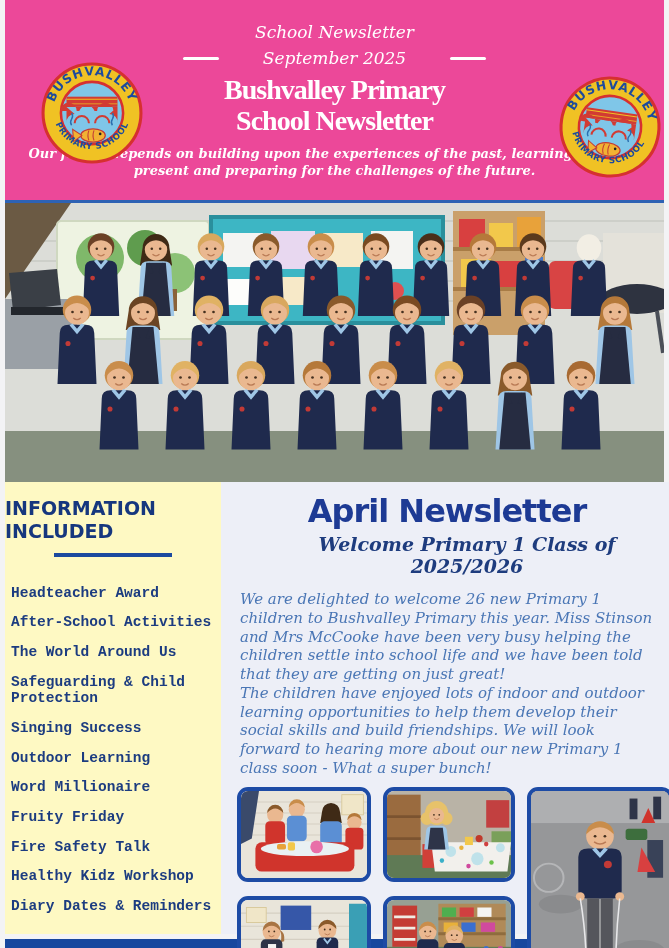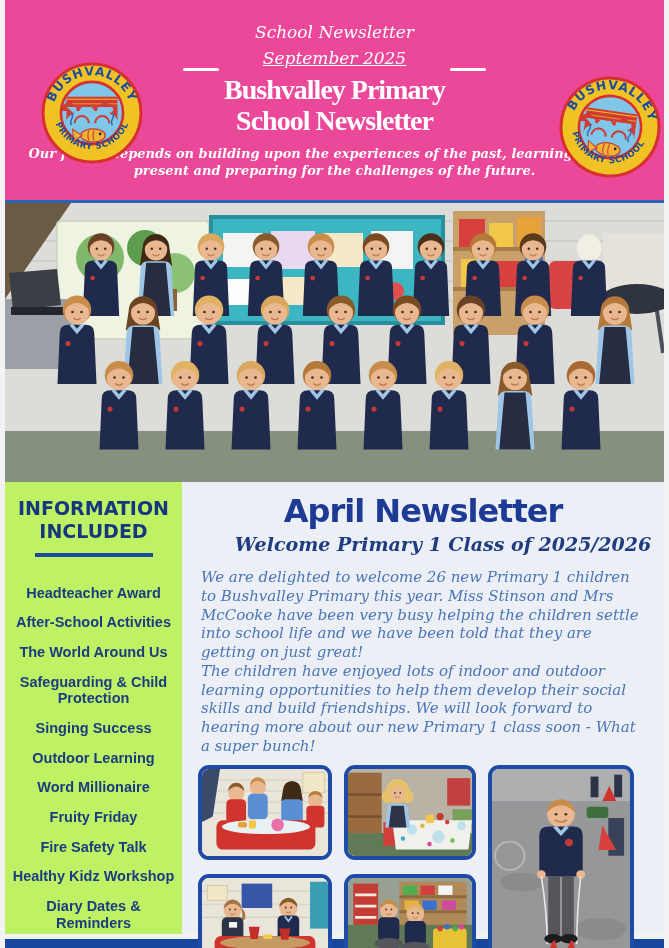--- a/index.html
+++ b/index.html
@@ -3,38 +3,38 @@
 <meta charset="utf-8">
 <style>
   * { box-sizing: border-box; margin: 0; padding: 0; }
   html,body { width: 669px; height: 948px; overflow: hidden; }
   body { background: #f3f3f5; font-family: "DejaVu Sans", sans-serif; }
   .page { width: 659px; margin: 0 5px; position: relative; }
 
   
   .hero { background: #ec4899; height: 200px; position: relative; text-align: center; color: #ffffff; overflow: hidden; }
   .kicker { padding-top: 20px; font-family: "DejaVu Serif", serif; font-style: italic; font-size: 17px; line-height: 1.5; }
-  .kicker-row { display: flex; align-items: flex-end; justify-content: center; gap: 44px; text-decoration: underline; }
+  .kicker-row { display: flex; align-items: center; justify-content: center; gap: 44px; }
   .dash { width: 36px; height: 3px; background: #ffffff; border-radius: 2px; }
   .hero-title { font-family: Liberation Serif, serif; font-weight: bold; font-size: 28px; line-height: 1.1; letter-spacing: -1px; margin-top: 4px; text-align: center; }
   .tagline { font-family: "DejaVu Serif", serif; font-style: italic; font-weight: bold; font-size: 13px; line-height: 1.32; max-width: 648px; margin: 8px auto 0; }
   .logo { position: absolute; width: 102px; height: 102px; }
   .logo.left  { left: 36px; top: 62px; }
   .logo.right { right: 3px; top: 76px; transform: rotate(8deg); }
 
   
   .class-photo { height: 282px; background: #dcddd8; border-top: 3px solid #2e62b4; }
   .class-photo svg { display: block; width: 100%; height: 100%; }
 
   
   .lower { display: flex; height: 452px; }
-  .sidebar { width: 177px; background: #bef264; text-align: center; flex: none; }
+  .sidebar { width: 216px; background: #fef9c3; flex: none; }
   .sidebar h2 { font-family: "DejaVu Sans", sans-serif; font-weight: bold; font-size: 19px; line-height: 1.2; margin-top: 15px; color: #16377e; }
   .divider { width: 118px; height: 4px; background: #1b4a9f; margin: 10px auto 0; }
-  .sidebar ul { list-style: none; margin: 28px 6px 0; font-family: Liberation Sans, sans-serif; font-weight: bold; font-size: 14.5px; color: #1c3c80; }
+  .sidebar ul { list-style: none; margin: 28px 6px 0; font-family: Liberation Mono, monospace; font-weight: bold; font-size: 14.5px; color: #1c3c80; }
   .sidebar li { margin-bottom: 13px; line-height: 1.15; }
 
   .content { flex: 1; background: #edeff7; text-align: center; }
   .content h2 { font-family: "DejaVu Sans", sans-serif; font-weight: bold; font-size: 32px; letter-spacing: -1px; margin-top: 10px; color: #1d3a94; }
   .content h3 { font-family: "DejaVu Serif", serif; font-style: italic; font-weight: bold; font-size: 19px; margin-top: 3px; color: #1e3c7e; padding-left: 40px; }
   .body-text { text-align: left; font-family: "DejaVu Serif", serif; font-style: italic; font-size: 15px; line-height: 1.25; color: #4a76b5; margin: 13px 20px 0 19px; }
 
   .photo-grid { display: grid; grid-template-columns: 134px 132px 146px; grid-template-rows: 95px 97px; gap: 14px 12px; margin: 9px 0 0 16px; }
   .pframe { border: 4px solid #1d4ba5; border-radius: 11px; overflow: hidden; background: #fff; }
   .pframe svg { display: block; width: 100%; height: 100%; }

